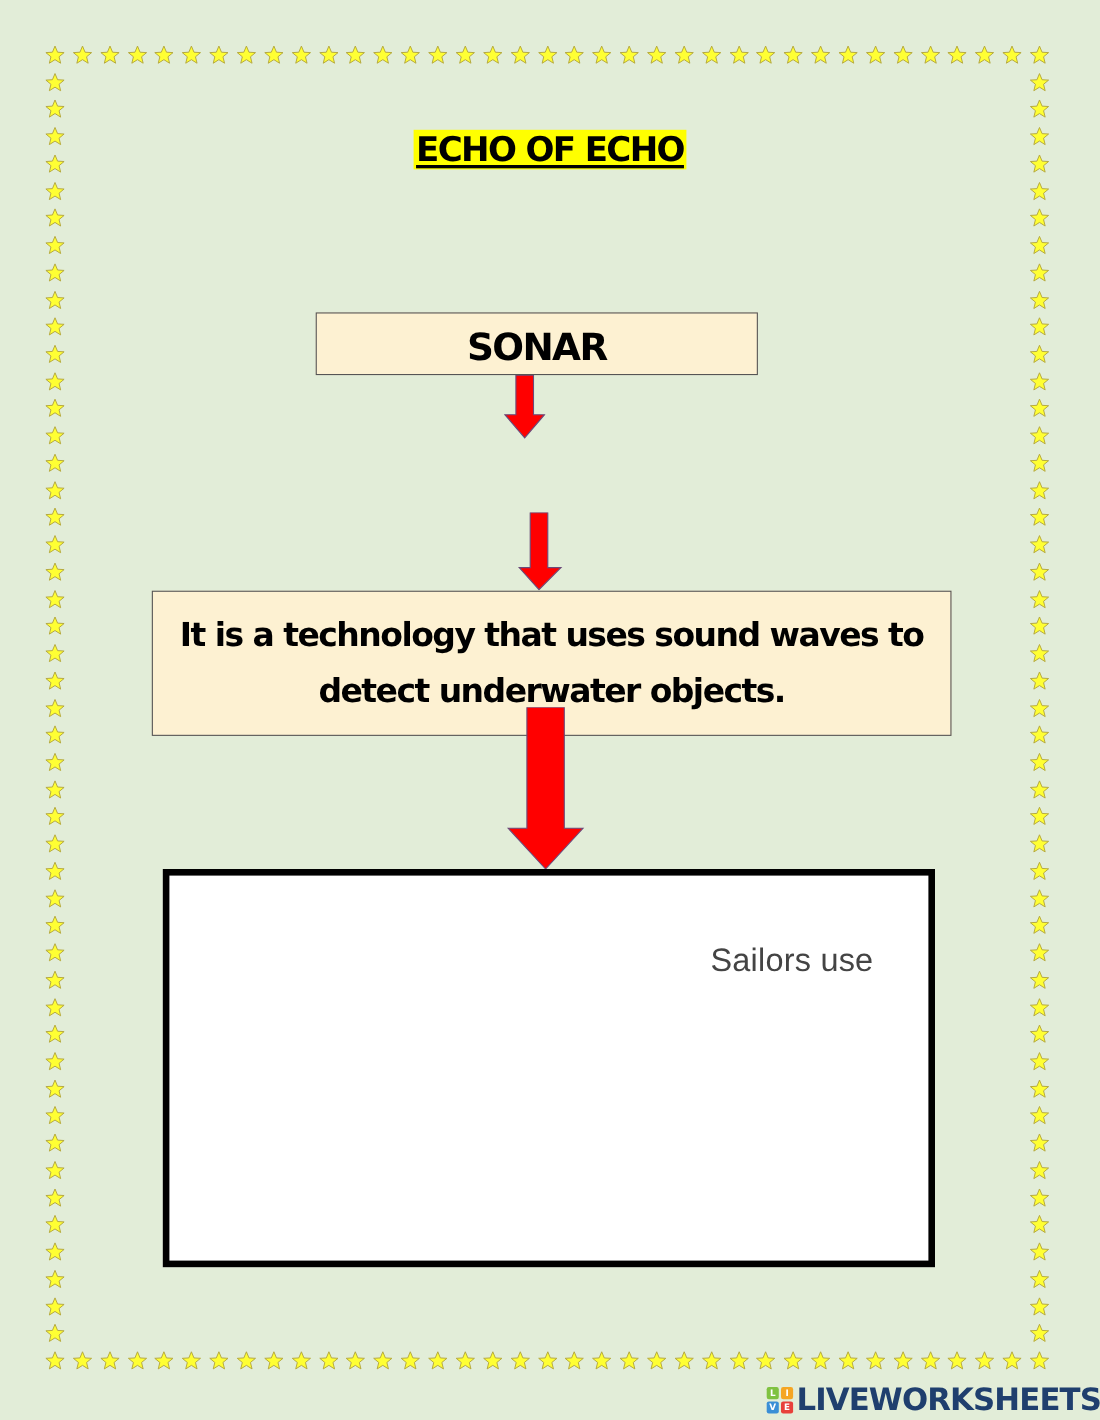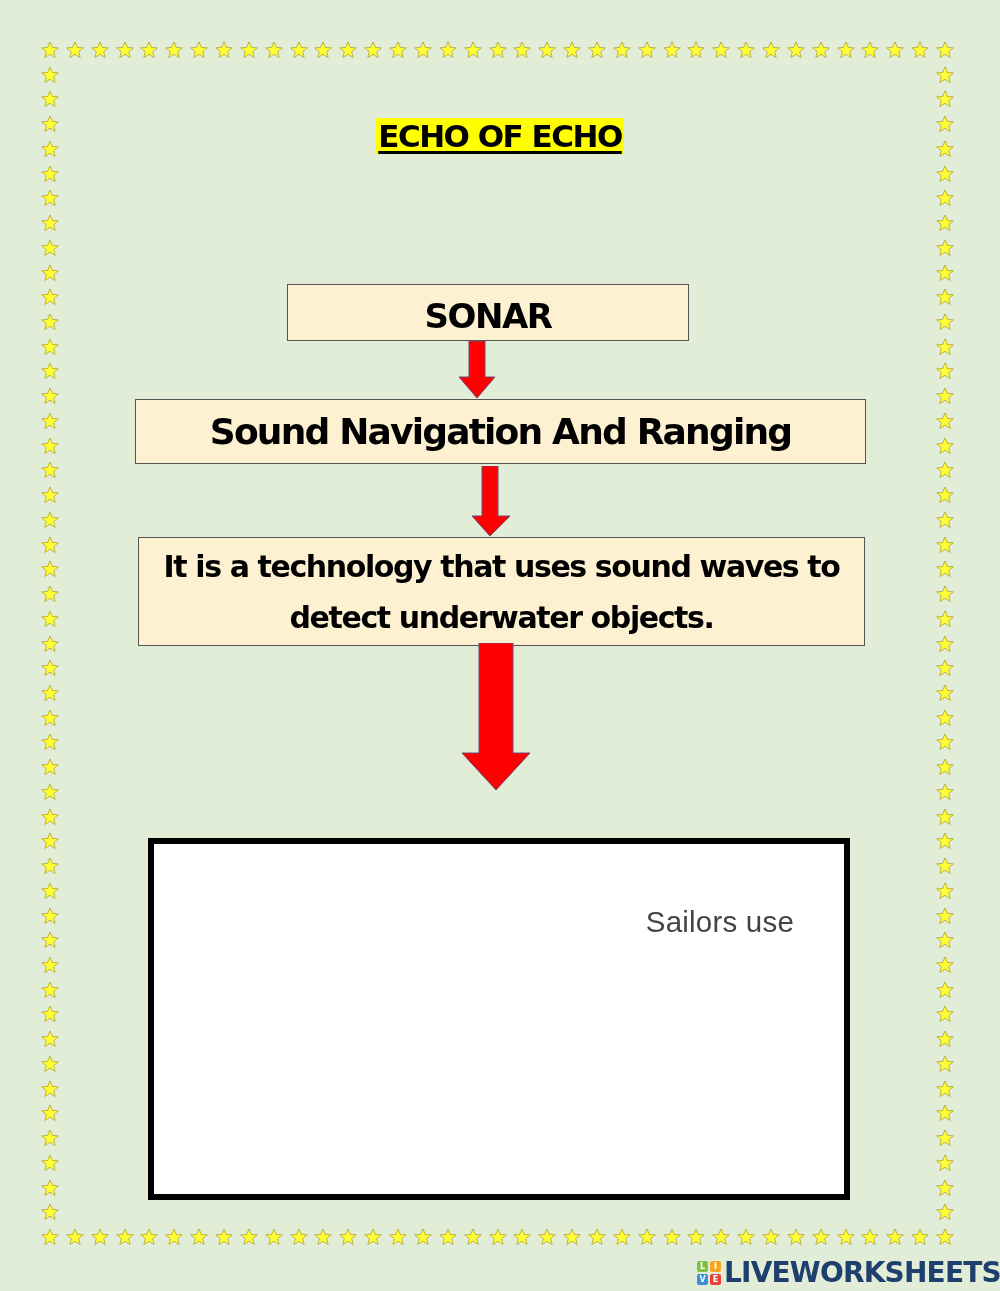--- a/index.html
+++ b/index.html
@@ -8,23 +8,23 @@
   #stars { position:absolute; left:0; top:0; width:1000px; height:1291px; pointer-events:none; }
   .star { position:absolute; width:18px; height:18px; margin-left:-9px; margin-top:-9px; }
   .title { position:absolute; left:0; width:1000px; top:118px; text-align:center; }
   .title span { background:#ffff00; font-family:"DejaVu Sans", sans-serif; font-weight:bold; font-size:31px; letter-spacing:-1.5px; text-decoration:underline; text-decoration-thickness:3px; text-underline-offset:4px; color:#000; padding:0 2px; }
   .subtitle { position:absolute; left:110px; width:780px; top:188px; text-align:center; font-family:"DejaVu Sans", sans-serif; font-weight:bold; font-size:23px; letter-spacing:-1.1px; line-height:44px; color:#111; }
   .subtitle .hl { background:#00f0f8; text-decoration:underline; text-decoration-thickness:2px; text-underline-offset:3px; }
   .subtitle .hl-y { background:#ffff00; text-decoration:underline; text-decoration-thickness:2px; text-underline-offset:3px; }
   .box { position:absolute; background:#fdf1d2; border:1px solid #555; box-sizing:border-box; display:flex; align-items:center; justify-content:center; text-align:center; font-family:"DejaVu Sans", sans-serif; font-weight:bold; color:#000; }
   .box1 { left:287px; top:284px; width:402px; height:57px; font-size:34px; letter-spacing:-1.5px; padding-top:6px; }
   .box2 { left:135px; top:399px; width:731px; height:65px; font-size:36px; letter-spacing:-1.8px; }
-  .box3 { left:138px; top:537px; width:727px; height:109px; font-size:30px; letter-spacing:-1.4px; line-height:51px; padding:0 8px;align-items:center; }
+  .box3 { left:138px; top:537px; width:727px; height:132px; font-size:30px; letter-spacing:-1.4px; line-height:51px; padding:0 8px;align-items:center; }
   .arrow { position:absolute; }
-  .textbox { position:absolute; left:148px; top:790px; width:702px; height:362px; background:#fff; border:6px solid #000; box-sizing:border-box;margin-top:48px; }
+  .textbox { position:absolute; left:148px; top:790px; width:702px; height:362px; background:#fff; border:6px solid #000; box-sizing:border-box; }
   .textbox p { margin:0; position:absolute; left:16px; top:54px; width:660px; font-family:"Liberation Sans", sans-serif; font-size:29.5px; line-height:47.5px; color:#444; letter-spacing:0.2px; }
   .textbox .first { display:block; text-align:right; padding-right:36px; }
   .logo { position:absolute; left:697px; top:1256px; display:flex; align-items:center; }
   .logo-icon { width:24px; height:24px; display:grid; grid-template-columns:11px 11px; grid-template-rows:11px 11px; gap:2px; margin-right:3px; }
   .logo-icon div { font-family:"DejaVu Sans", sans-serif; font-size:8px; font-weight:bold; color:#fff; display:flex; align-items:center; justify-content:center; border-radius:2px; }
   .logo-text { font-family:"DejaVu Sans", sans-serif; font-weight:bold; font-size:28px; color:#1f3f6e; letter-spacing:-0.8px; }
 </style>
 </head>
 <body>
 
@@ -543,23 +543,20 @@
 
 
   <div class="box box1">
     <span>SONAR</span>
   </div>
 
   <svg class="arrow" style="left:458px;top:341px;" width="38" height="58" viewBox="0 0 38 58">
     <polygon points="11,0 27,0 27,36 37,36 19,57 1,36 11,36" fill="#ff0000" stroke="#6a4a7a" stroke-width="1"></polygon>
   </svg>
 
-  <div class="box box2">
-    <span>Sound Navigation And Ranging</span>
-  </div>
 
   <svg class="arrow" style="left:470px;top:466px;" width="42" height="71" viewBox="0 0 42 71">
     <polygon points="12,0 28,0 28,50 40,50 20,70 2,50 12,50" fill="#ff0000" stroke="#6a4a7a" stroke-width="1"></polygon>
   </svg>
 
   <div class="box box3">
     <span>It is a technology that uses sound waves to detect underwater objects.</span>
   </div>
 
   <svg class="arrow" style="left:460px;top:643px;" width="72" height="148" viewBox="0 0 72 148">

